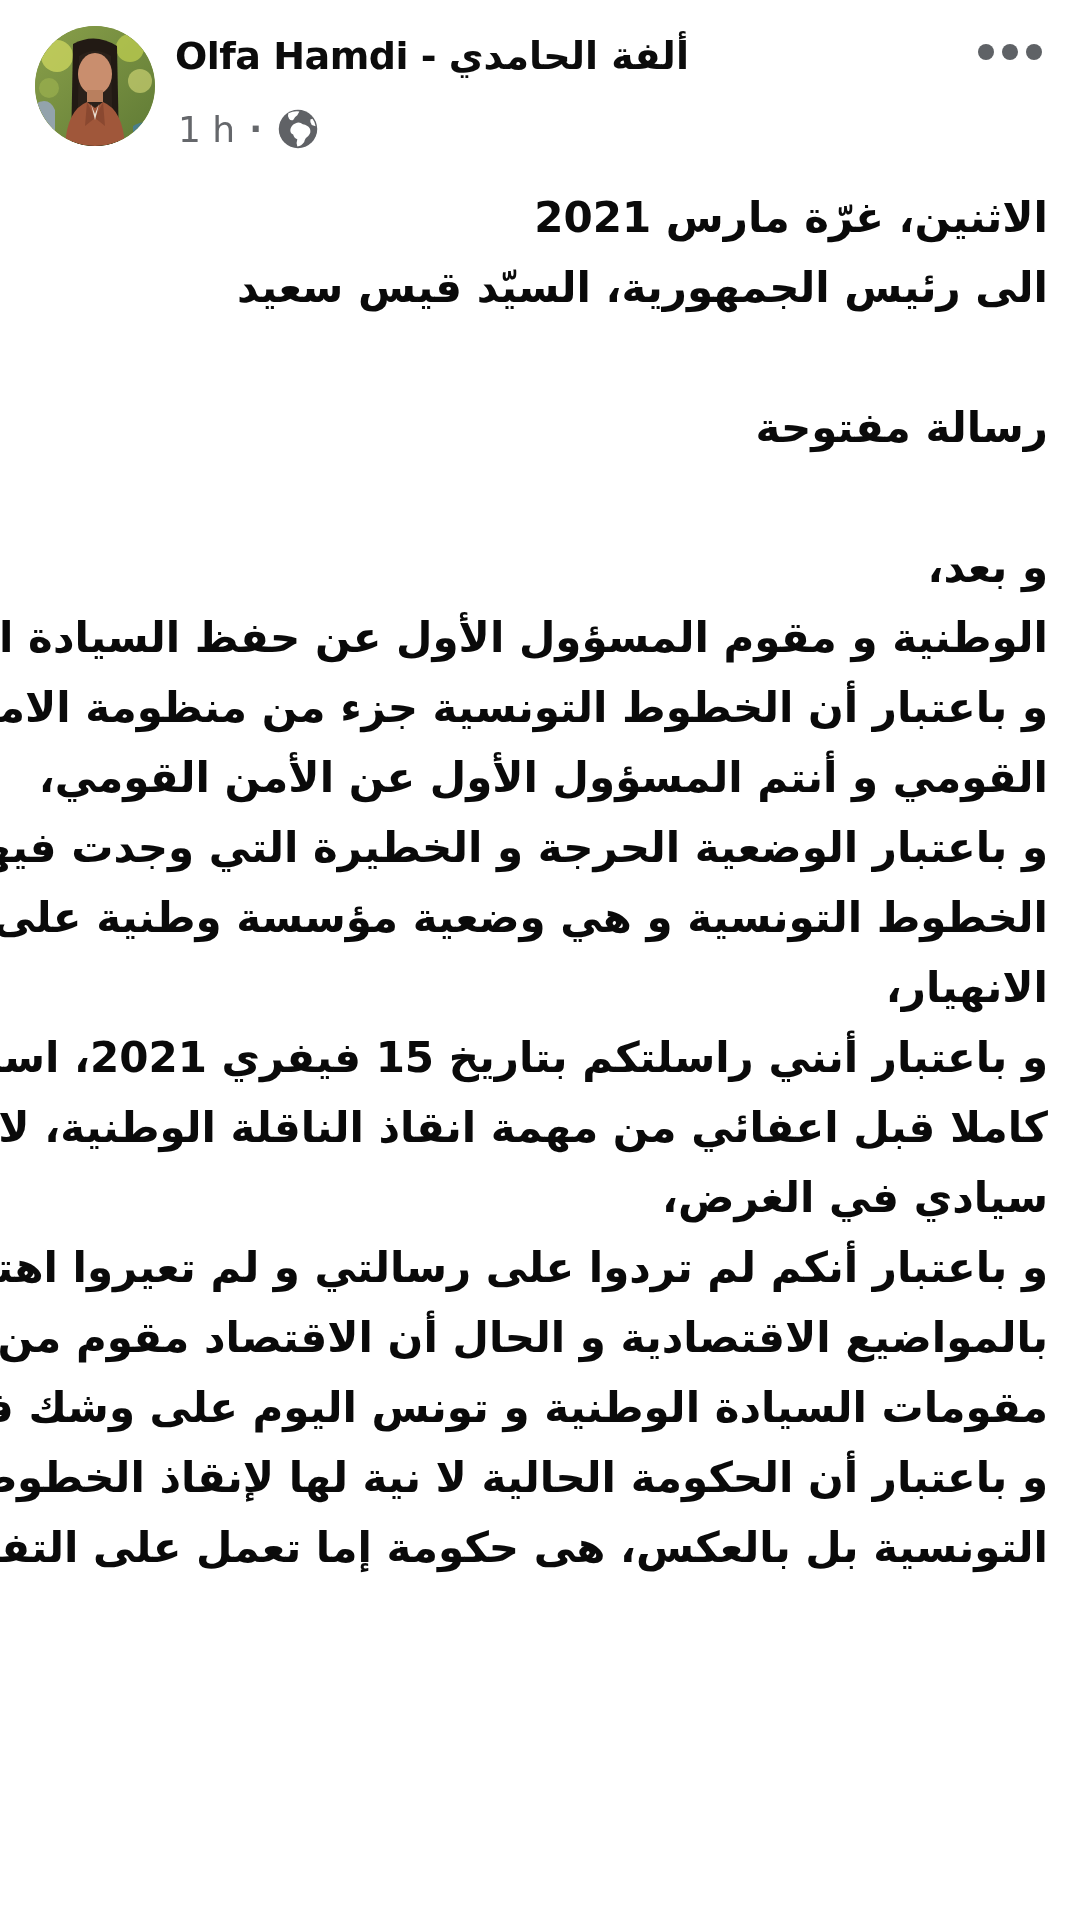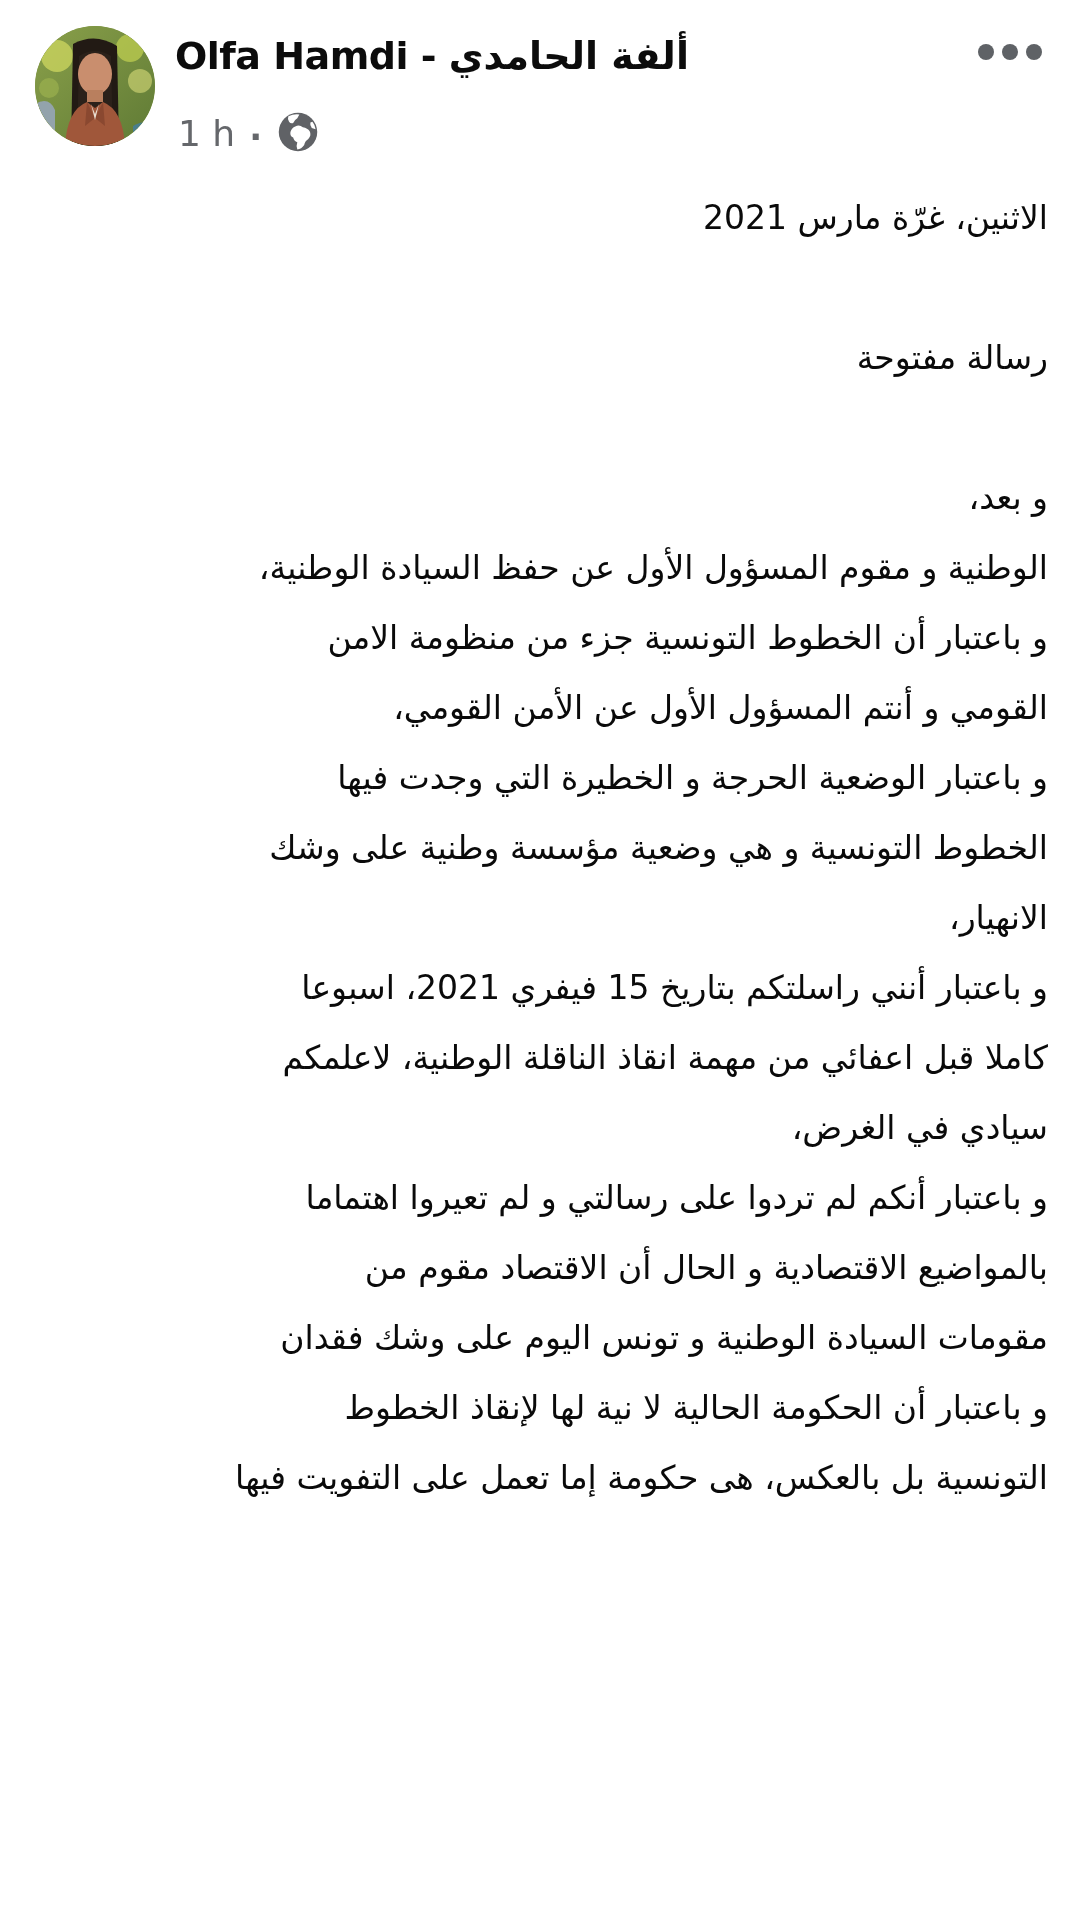--- a/index.html
+++ b/index.html
@@ -8,32 +8,32 @@
   .page { position:relative; width:896px; height:1908px; background:#ffffff; }
 
   
   .header { position:absolute; left:0; top:0; width:1080px; height:160px; }
   .avatar { position:absolute; left:35px; top:26px; width:120px; height:120px;
     border-radius:50%; overflow:hidden; background:#7a8f3d; cursor:pointer; }
   .avatar svg { display:block; width:100%; height:100%; }
   .author-name { position:absolute; left:175px; top:34px; font-size:38px; font-weight:700;
     color:#0c0c0c; letter-spacing:-0.5px; white-space:nowrap; direction:ltr; cursor:pointer; }
   .meta { position:absolute; left:178px; top:104px; height:50px; display:flex;
-    align-items:flex-end; gap:14px; color:#65676B; font-size:36px; }
+    align-items:center; gap:14px; color:#65676B; font-size:36px; }
   .meta .sep { font-weight:700; font-size:34px; line-height:1; }
   .globe { width:44px; height:44px; display:block; }
   .menu-btn { position:absolute; left:965px; top:30px; width:90px; height:44px;
     display:flex; align-items:center; justify-content:center; gap:8px; cursor:pointer; }
   .menu-btn .dot { width:16px; height:16px; border-radius:50%; background:#5f6266; }
 
   
   .post-body { position:absolute; left:28px; top:183px; width:1020px;
     direction:rtl; text-align:right; color:#0a0a0a; }
-  .post-line { min-height:70px; height:70px; line-height:70px; font-size:33px;
-    white-space:nowrap; }
+  .post-line { min-height:70px; height:70px; line-height:70px; font-size:42px;
+    white-space:nowrap;font-weight:bold; }
 </style>
 </head>
 <body>
 
 <div class="page">
 
   <div class="header">
 
     <div class="avatar">
       <svg viewBox="0 0 120 120">
@@ -82,20 +82,21 @@
     <div class="menu-btn">
       <span class="dot"></span>
       <span class="dot"></span>
       <span class="dot"></span>
     </div>
 
   </div>
 
   <div class="post-body">
     <div class="post-line">الاثنين، غرّة مارس 2021</div>
+    <div class="post-line">الى رئيس الجمهورية، السيّد قيس سعيد</div>
     <div class="post-line"></div>
     <div class="post-line">رسالة مفتوحة</div>
     <div class="post-line"></div>
     <div class="post-line">و بعد،</div>
     <div class="post-line">الوطنية و مقوم المسؤول الأول عن حفظ السيادة الوطنية،</div>
     <div class="post-line">و باعتبار أن الخطوط التونسية جزء من منظومة الامن</div>
     <div class="post-line">القومي و أنتم المسؤول الأول عن الأمن القومي،</div>
     <div class="post-line">و باعتبار الوضعية الحرجة و الخطيرة التي وجدت فيها</div>
     <div class="post-line">الخطوط التونسية و هي وضعية مؤسسة وطنية على وشك</div>
     <div class="post-line">الانهيار،</div>

